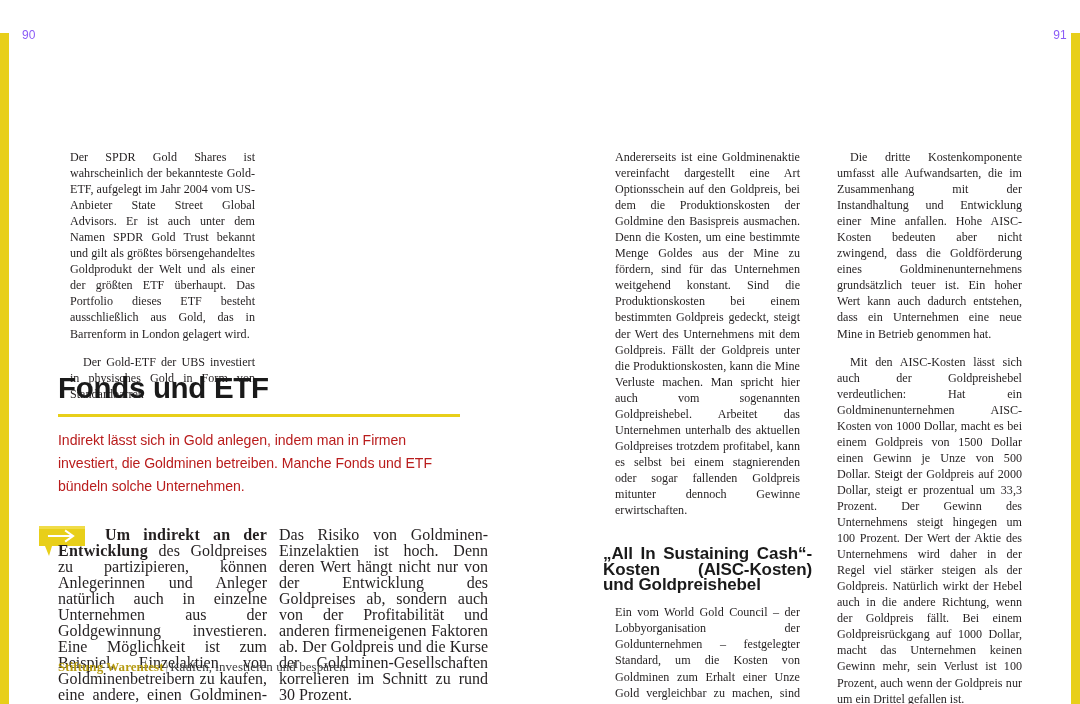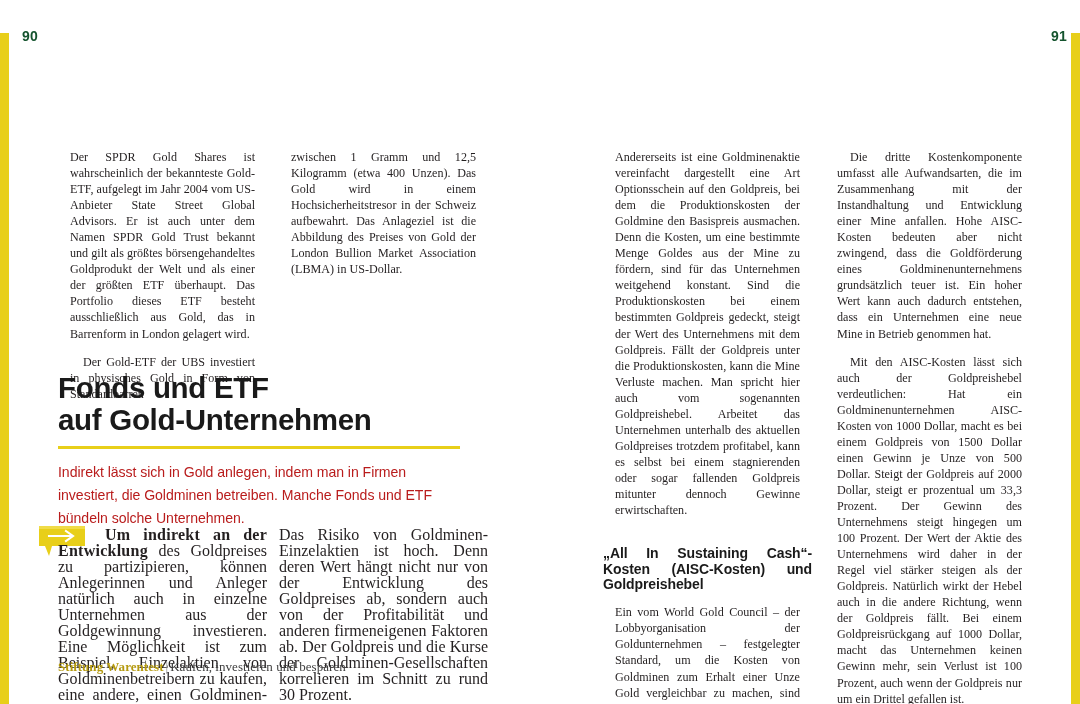--- a/index.html
+++ b/index.html
@@ -23,24 +23,23 @@
     background: #e8cf19;
   }
   .edge-bar.left  { left: 0;  top: 33px;  height: 671px; }
   .edge-bar.right { right: 0; top: 33px;  height: 671px; }
 
   
   .folio {
     position: absolute;
     top: 28px;
     font-family: "Liberation Sans", sans-serif;
-    font-size: 14px;
-    color: #14532d;
+    font-size: 12px;
+    color: #8b5cf6;
     letter-spacing: 0.2px;
-    font-weight: bold;
   }
   .folio.left  { left: 22px; }
   .folio.right { right: 13px; }
 
   
   .col {
     position: absolute;
     top: 137px;
     width: 209px;
     font-size: 12.1px;
@@ -117,21 +116,21 @@
     height: 30px;
   }
   .lower.l1 p.has-flag {
     text-indent: 47px;
   }
 
   
   .subhead {
     font-family: "Liberation Sans", sans-serif;
     font-weight: bold;
-    font-size: 14px;
+    font-size: 17px;
     line-height: 15.4px;
     color: #1a1a1a;
     letter-spacing: -0.1px;
   }
   .spacer-line { height: 16.05px; }
 
   
   .footer {
     position: absolute;
     left: 58px;
@@ -161,40 +160,39 @@
 
 <div class="folio left">90</div>
 <div class="folio right">91</div>
 
 <div class="col c1">
   <p>Der SPDR Gold Shares ist wahrscheinlich der bekannteste Gold-ETF, aufgelegt im Jahr 2004 vom US-Anbieter State Street Global Advisors. Er ist auch unter dem Namen SPDR Gold Trust bekannt und gilt als größtes börsengehandeltes Goldprodukt der Welt und als einer der größten ETF überhaupt. Das Portfolio dieses ETF besteht ausschließlich aus Gold, das in Barrenform in London gelagert wird.</p>
   <p class="indent">Der Gold-ETF der UBS investiert in physisches Gold in Form von Standardbarren</p>
 </div>
 
 <div class="col c2">
-  <p>zwischen 1 Gramm und 12,5 Kilogramm (etwa 400 Unzen). Das Gold wird in einem Hochsicherheitstresor in der Schweiz aufbewahrt. Das Anlageziel ist die Abbildung des Preises von Gold der London Bullion Market Association (LBMA) in US-Dollar.</p>
 </div>
 
 <div class="col c3">
   <p>Andererseits ist eine Goldminenaktie vereinfacht dargestellt eine Art Optionsschein auf den Goldpreis, bei dem die Produktionskosten der Goldmine den Basispreis ausmachen. Denn die Kosten, um eine bestimmte Menge Goldes aus der Mine zu fördern, sind für das Unternehmen weitgehend konstant. Sind die Produktionskosten bei einem bestimmten Goldpreis gedeckt, steigt der Wert des Unternehmens mit dem Goldpreis. Fällt der Goldpreis unter die Produktionskosten, kann die Mine Verluste machen. Man spricht hier auch vom sogenannten Goldpreishebel. Arbeitet das Unternehmen unterhalb des aktuellen Goldpreises trotzdem profitabel, kann es selbst bei einem stagnierenden oder sogar fallenden Goldpreis mitunter dennoch Gewinne erwirtschaften.</p>
   <div class="spacer-line"></div>
   <div class="subhead">„All In Sustaining Cash“-Kosten (AISC-Kosten) und Goldpreishebel</div>
   <p>Ein vom World Gold Council – der Lobbyorganisation der Goldunternehmen – festgelegter Standard, um die Kosten von Goldminen zum Erhalt einer Unze Gold vergleichbar zu machen, sind die „All In Sustaining Cash“-Kosten. Diese sagen aus, welchen Preis eine Unze Gold auf dem Markt erzielen muss, damit die jeweilige Goldmine keinen Verlust macht. Die AISC-Kosten umfassen zunächst Cash-Kosten – die reinen Förder- und Verarbeitungskosten. Dazu kommen die All-in-Cash-Kosten, die neben den Kosten für die Exploration auch jene für die</p>
 </div>
 
 <div class="col c4">
   <p class="indent">Die dritte Kostenkomponente umfasst alle Aufwandsarten, die im Zusammenhang mit der Instandhaltung und Entwicklung einer Mine anfallen. Hohe AISC-Kosten bedeuten aber nicht zwingend, dass die Goldförderung eines Goldminenunternehmens grundsätzlich teuer ist. Ein hoher Wert kann auch dadurch entstehen, dass ein Unternehmen eine neue Mine in Betrieb genommen hat.</p>
   <p class="indent">Mit den AISC-Kosten lässt sich auch der Goldpreishebel verdeutlichen: Hat ein Goldminenunternehmen AISC-Kosten von 1000 Dollar, macht es bei einem Goldpreis von 1500 Dollar einen Gewinn je Unze von 500 Dollar. Steigt der Goldpreis auf 2000 Dollar, steigt er prozentual um 33,3 Prozent. Der Gewinn des Unternehmens steigt hingegen um 100 Prozent. Der Wert der Aktie des Unternehmens wird daher in der Regel viel stärker steigen als der Goldpreis. Natürlich wirkt der Hebel auch in die andere Richtung, wenn der Goldpreis fällt. Bei einem Goldpreisrückgang auf 1000 Dollar, macht das Unternehmen keinen Gewinn mehr, sein Verlust ist 100 Prozent, auch wenn der Goldpreis nur um ein Drittel gefallen ist.</p>
   <div class="spacer-line"></div>
   <div class="subhead">Goldminenaktien sind anlegen</div>
   <p>Die Gewinnchancen und -risiken und damit auch die Schwankungsbreite (die sogenannte Volatilität) des Aktienkurses von Goldmi-</p>
 </div>
 
 <div class="feature">
-  <h1><span>Fonds und ETF</span><br><span>auf Gold-Unternehmen</span></h1>
+  <h1><span>Fonds und ETF</span><br></h1>
   <div class="rule"></div>
   <div class="standfirst">Indirekt lässt sich in Gold anlegen, indem man in Firmen investiert, die Goldminen betreiben. Manche Fonds und ETF bündeln solche Unternehmen.</div>
 </div>
 
 <div class="arrow-flag">
   <svg width="46" height="30" viewBox="0 0 46 30" xmlns="http://www.w3.org/2000/svg">
     <path d="M0 0 H46 V20 H13 L10 30 L6 20 H0 Z" fill="#e8cf19"></path>
     <path d="M0 0 H46 V3 H0 Z" fill="#f0dc48"></path>
     <path d="M10 10 H33 M27 5 L34 10 L27 15" fill="none" stroke="#ffffff" stroke-width="2.1" stroke-linecap="square"></path>
   </svg>

